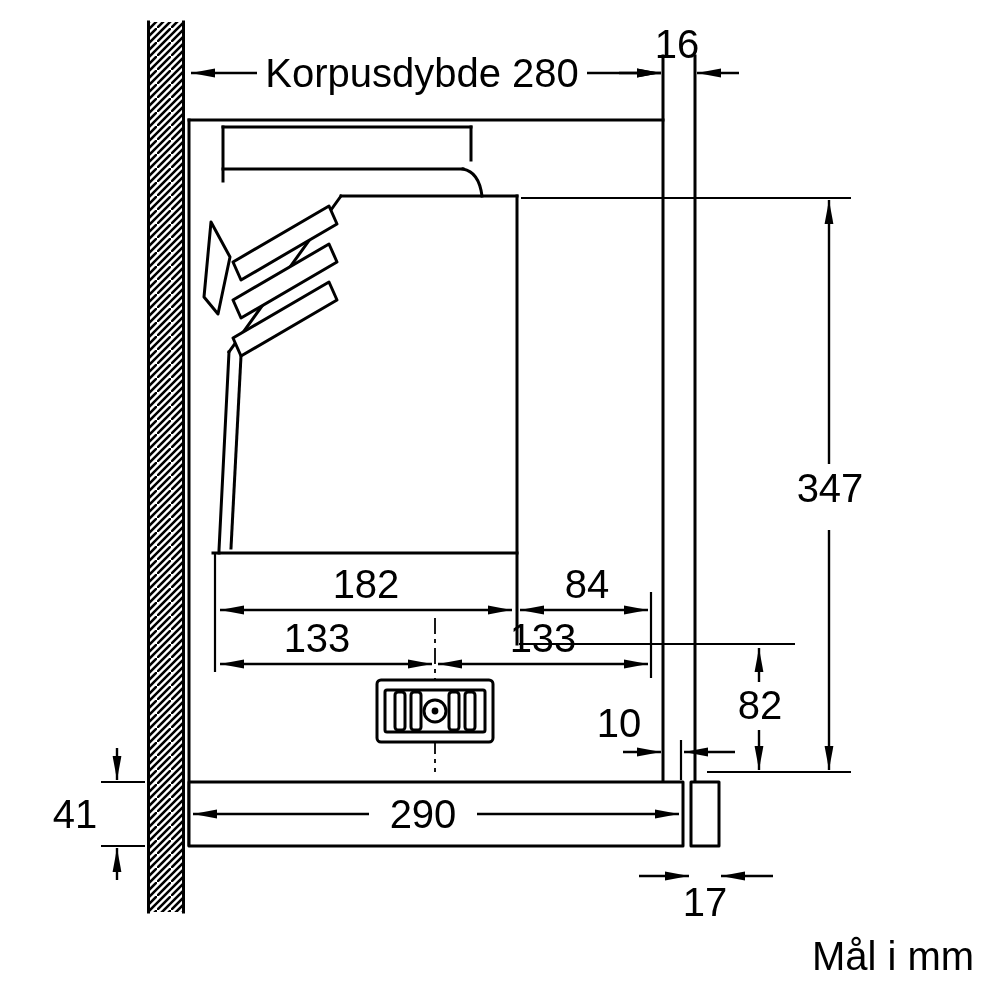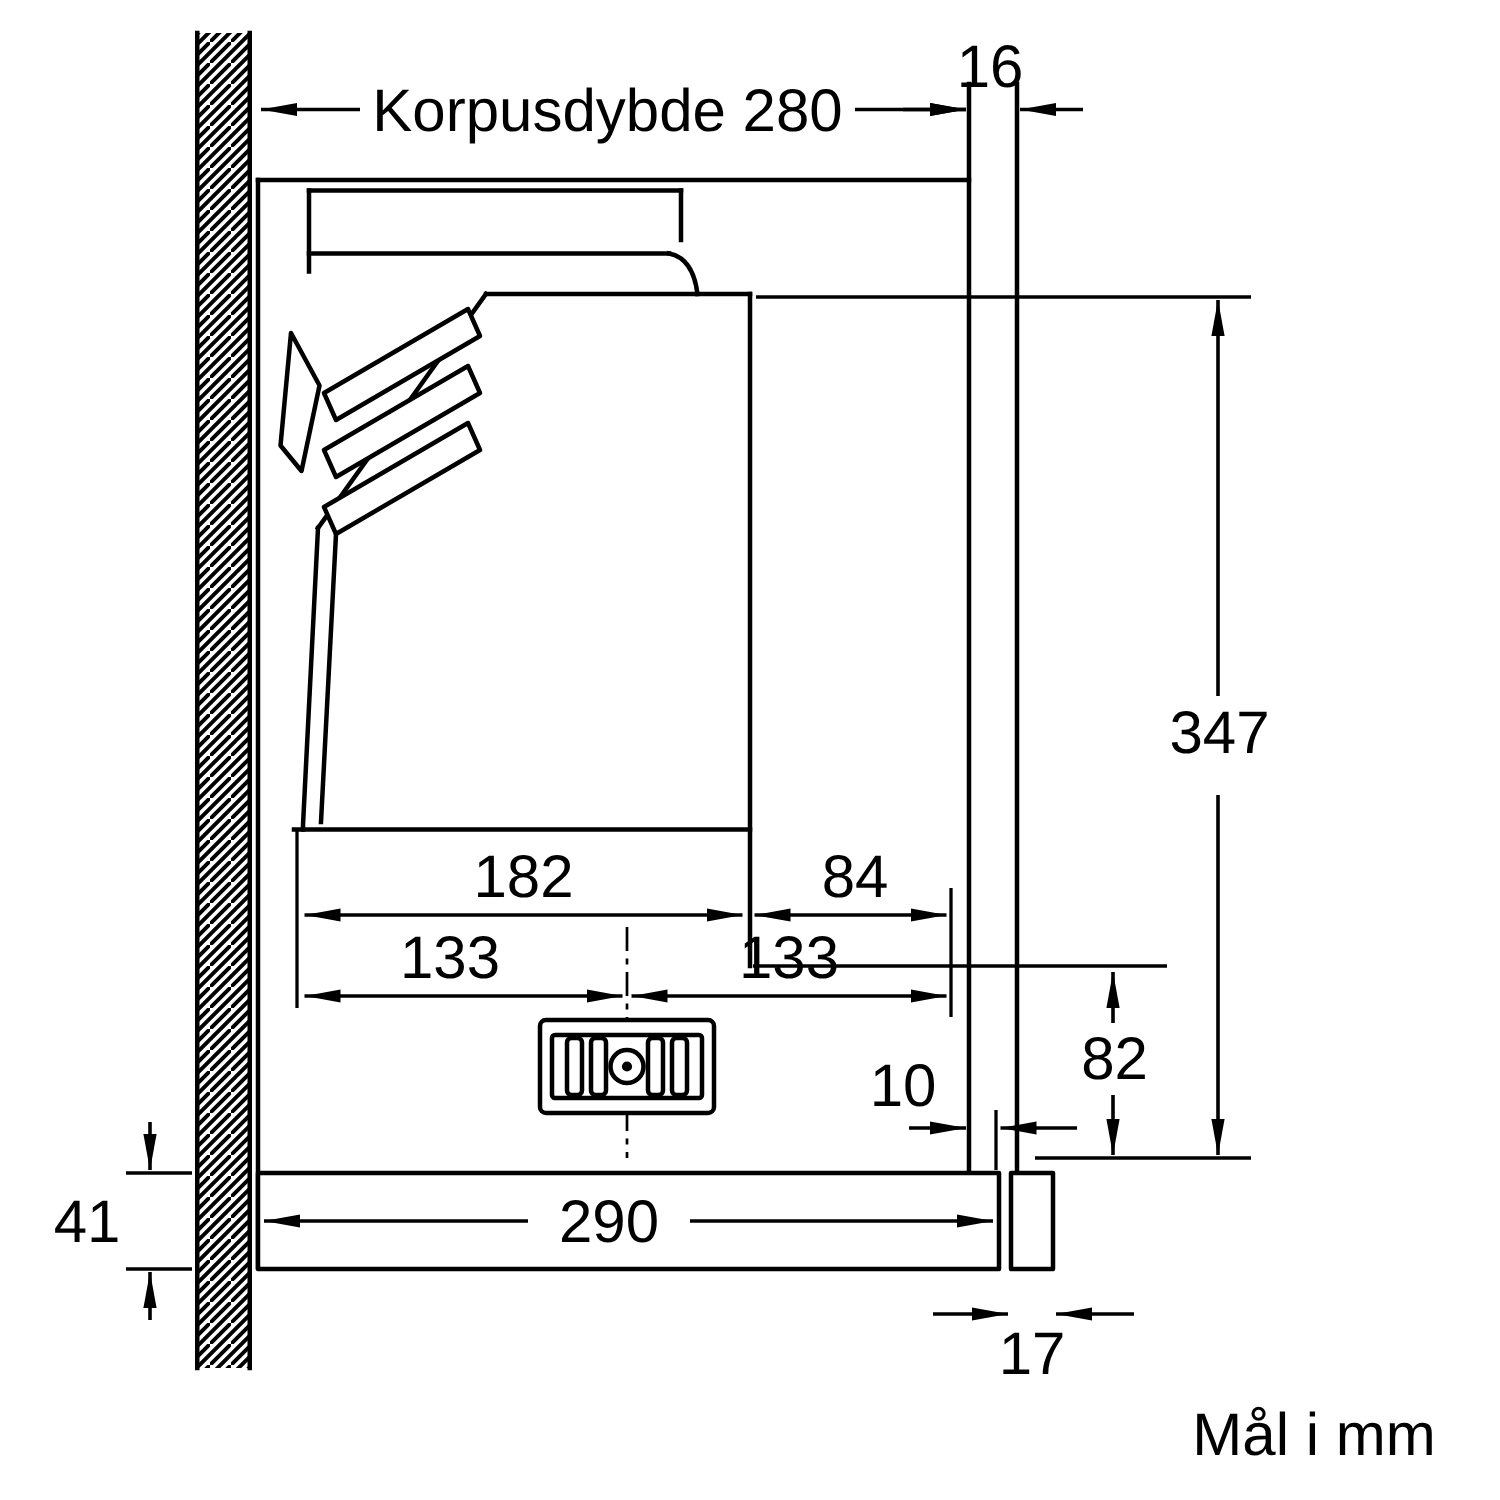--- a/index.html
+++ b/index.html
@@ -8,20 +8,21 @@
     background: #ffffff;
     width: 1000px;
     height: 1000px;
     font-family: "Liberation Sans", sans-serif;
   }
   .canvas {
     position: relative;
     width: 848px;
     height: 1000px;
     background: #ffffff;
+    padding-left: 17px;
   }
   svg { display: block; }
   .struct { stroke: #000; stroke-width: 3; fill: none; stroke-linecap: square; }
   .structFill { stroke: #000; stroke-width: 3; fill: #fff; stroke-linejoin: round; }
   .dim { stroke: #000; stroke-width: 2.4; fill: none; }
   .ext { stroke: #000; stroke-width: 2.2; fill: none; }
   .cl  { stroke: #000; stroke-width: 1.8; fill: none; stroke-dasharray: 16 5 4 5; }
   text.dimtxt {
     font-family: "Liberation Sans", sans-serif;
     font-size: 40px;

